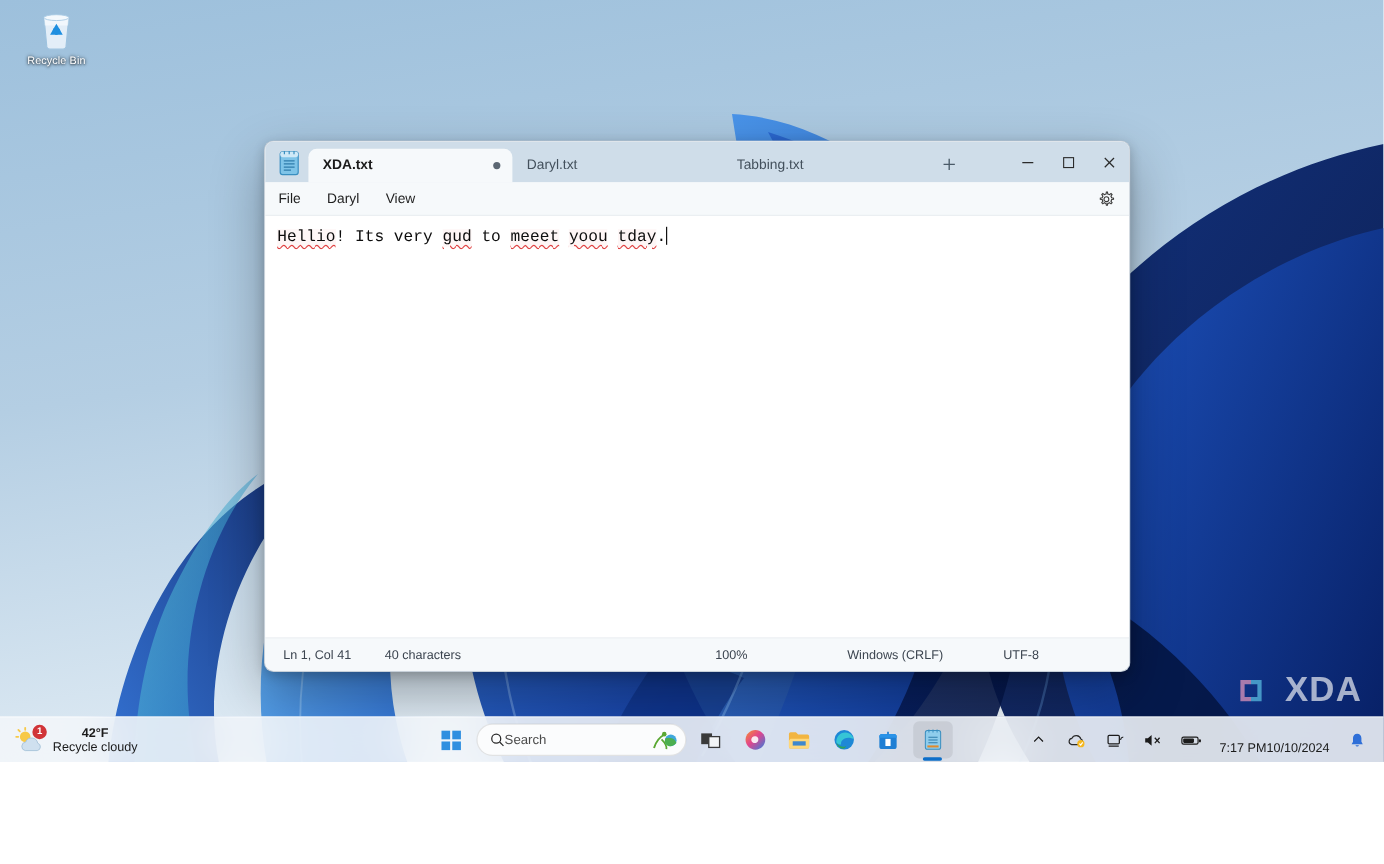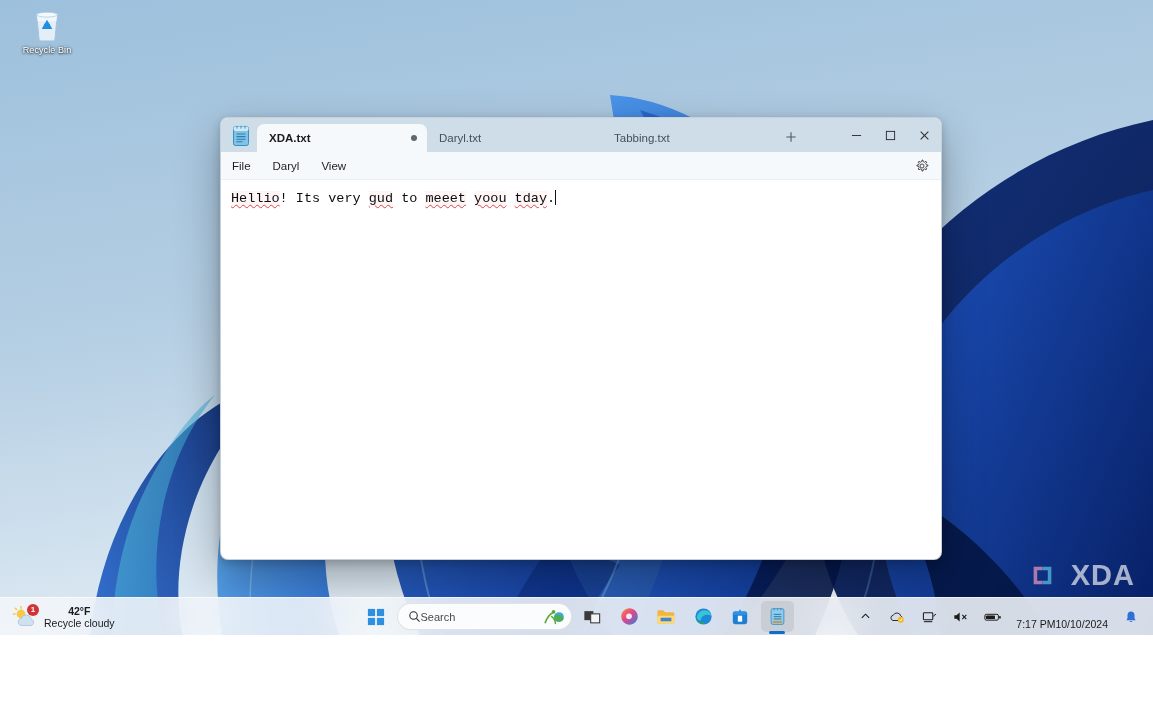--- a/index.html
+++ b/index.html
@@ -414,20 +414,31 @@
             <path d="M8 1.2 L9 1.2 L9.3 3 A5.2 5.2 0 0 1 10.9 3.7 L12.4 2.6 L13.4 3.6 L12.3 5.1 A5.2 5.2 0 0 1 13 6.7 L14.8 7 L14.8 8 L13 8.3 A5.2 5.2 0 0 1 12.3 9.9 L13.4 11.4 L12.4 12.4 L10.9 11.3 A5.2 5.2 0 0 1 9.3 12 L9 13.8 L8 13.8 L7.7 12 A5.2 5.2 0 0 1 6.1 11.3 L4.6 12.4 L3.6 11.4 L4.7 9.9 A5.2 5.2 0 0 1 4 8.3 L2.2 8 L2.2 7 L4 6.7 A5.2 5.2 0 0 1 4.7 5.1 L3.6 3.6 L4.6 2.6 L6.1 3.7 A5.2 5.2 0 0 1 7.7 3 Z"></path>
           </g>
         </svg>
       </div>
     </div>
 
     <div class="editor">
       <div class="doc-line"><span class="sp">Hellio</span><span>! Its very </span><span class="sp">gud</span><span> to </span><span class="sp">meeet</span><span> </span><span class="sp">yoou</span><span> </span><span class="sp">tday</span><span>.</span><span class="caret"></span></div>
     </div>
 
+    <div class="statusbar">
+      <div class="sb-left">
+        <span>Ln 1, Col 41</span>
+        <span>40 characters</span>
+      </div>
+      <div class="sb-right">
+        <span class="sb-zoom">100%</span>
+        <span class="sb-eol">Windows (CRLF)</span>
+        <span class="sb-enc">UTF-8</span>
+      </div>
+    </div>
   </div>
 
   <div id="xda-watermark">
     <svg viewBox="0 0 26 26" width="23" height="23">
       <path d="M3 3 H13 V7 H7 V19 H13 V23 H3 Z" fill="#f29ec0" opacity=".85"></path>
       <path d="M13 3 H23 V23 H13 V19 H19 V7 H13 Z" fill="#5fc8e8" opacity=".85"></path>
     </svg>
     <span class="wm-text">XDA</span>
   </div>
 

